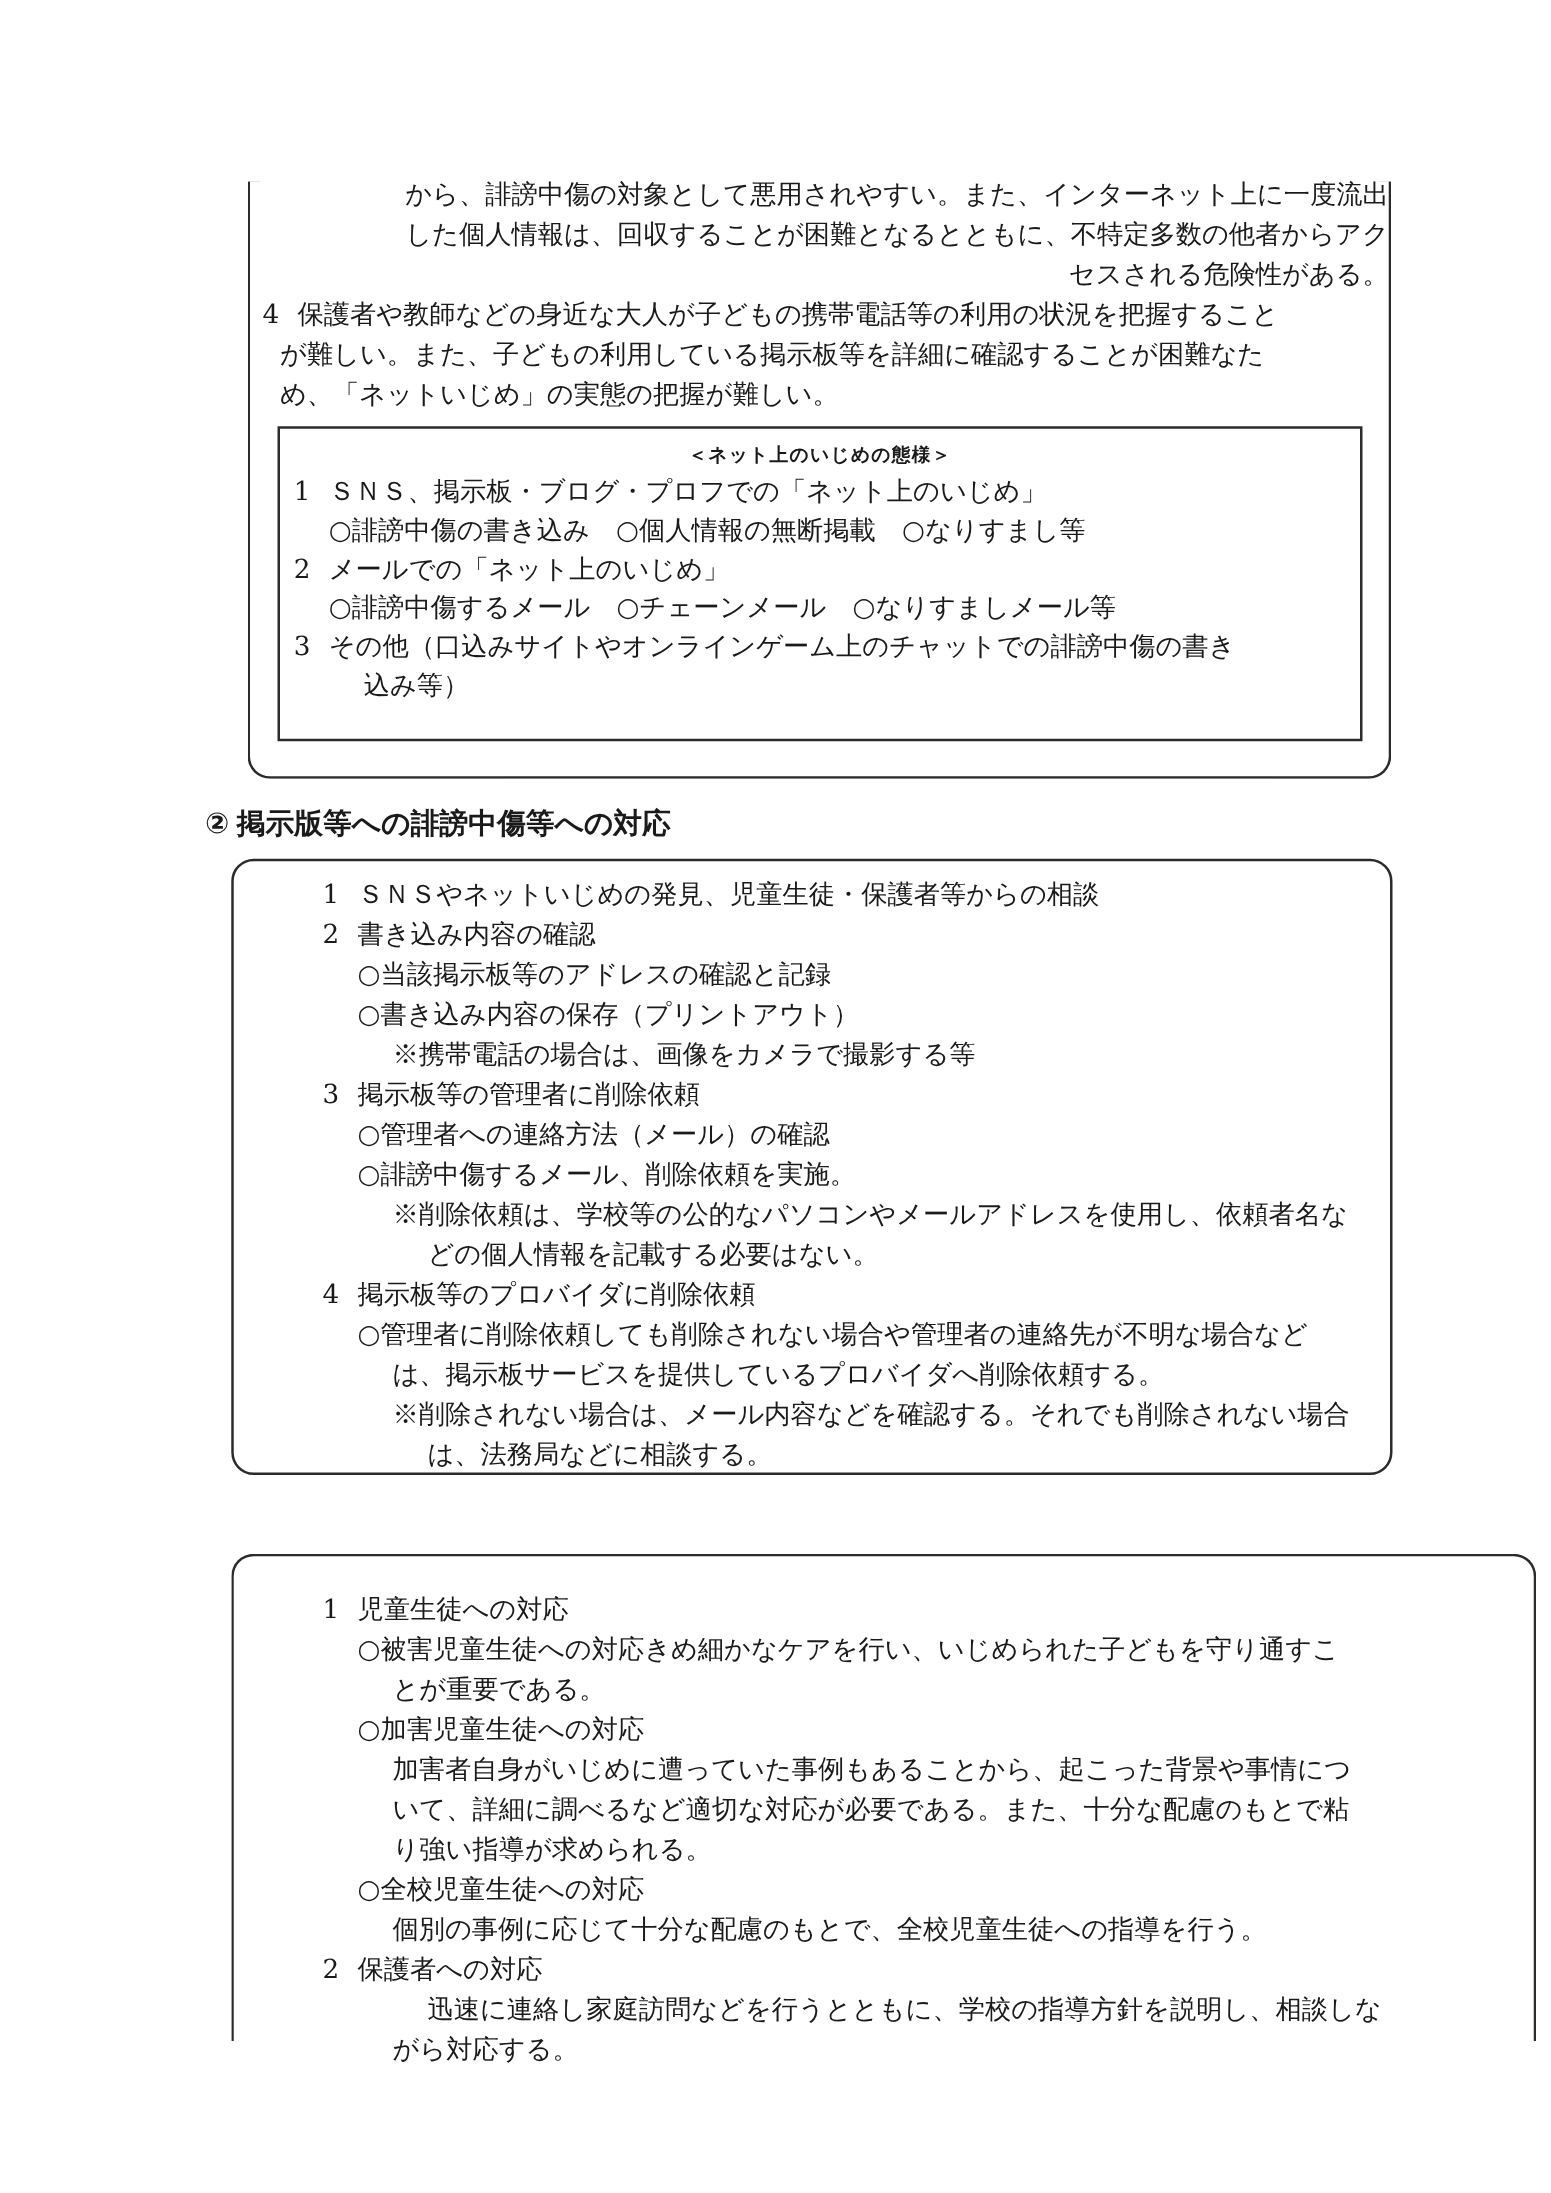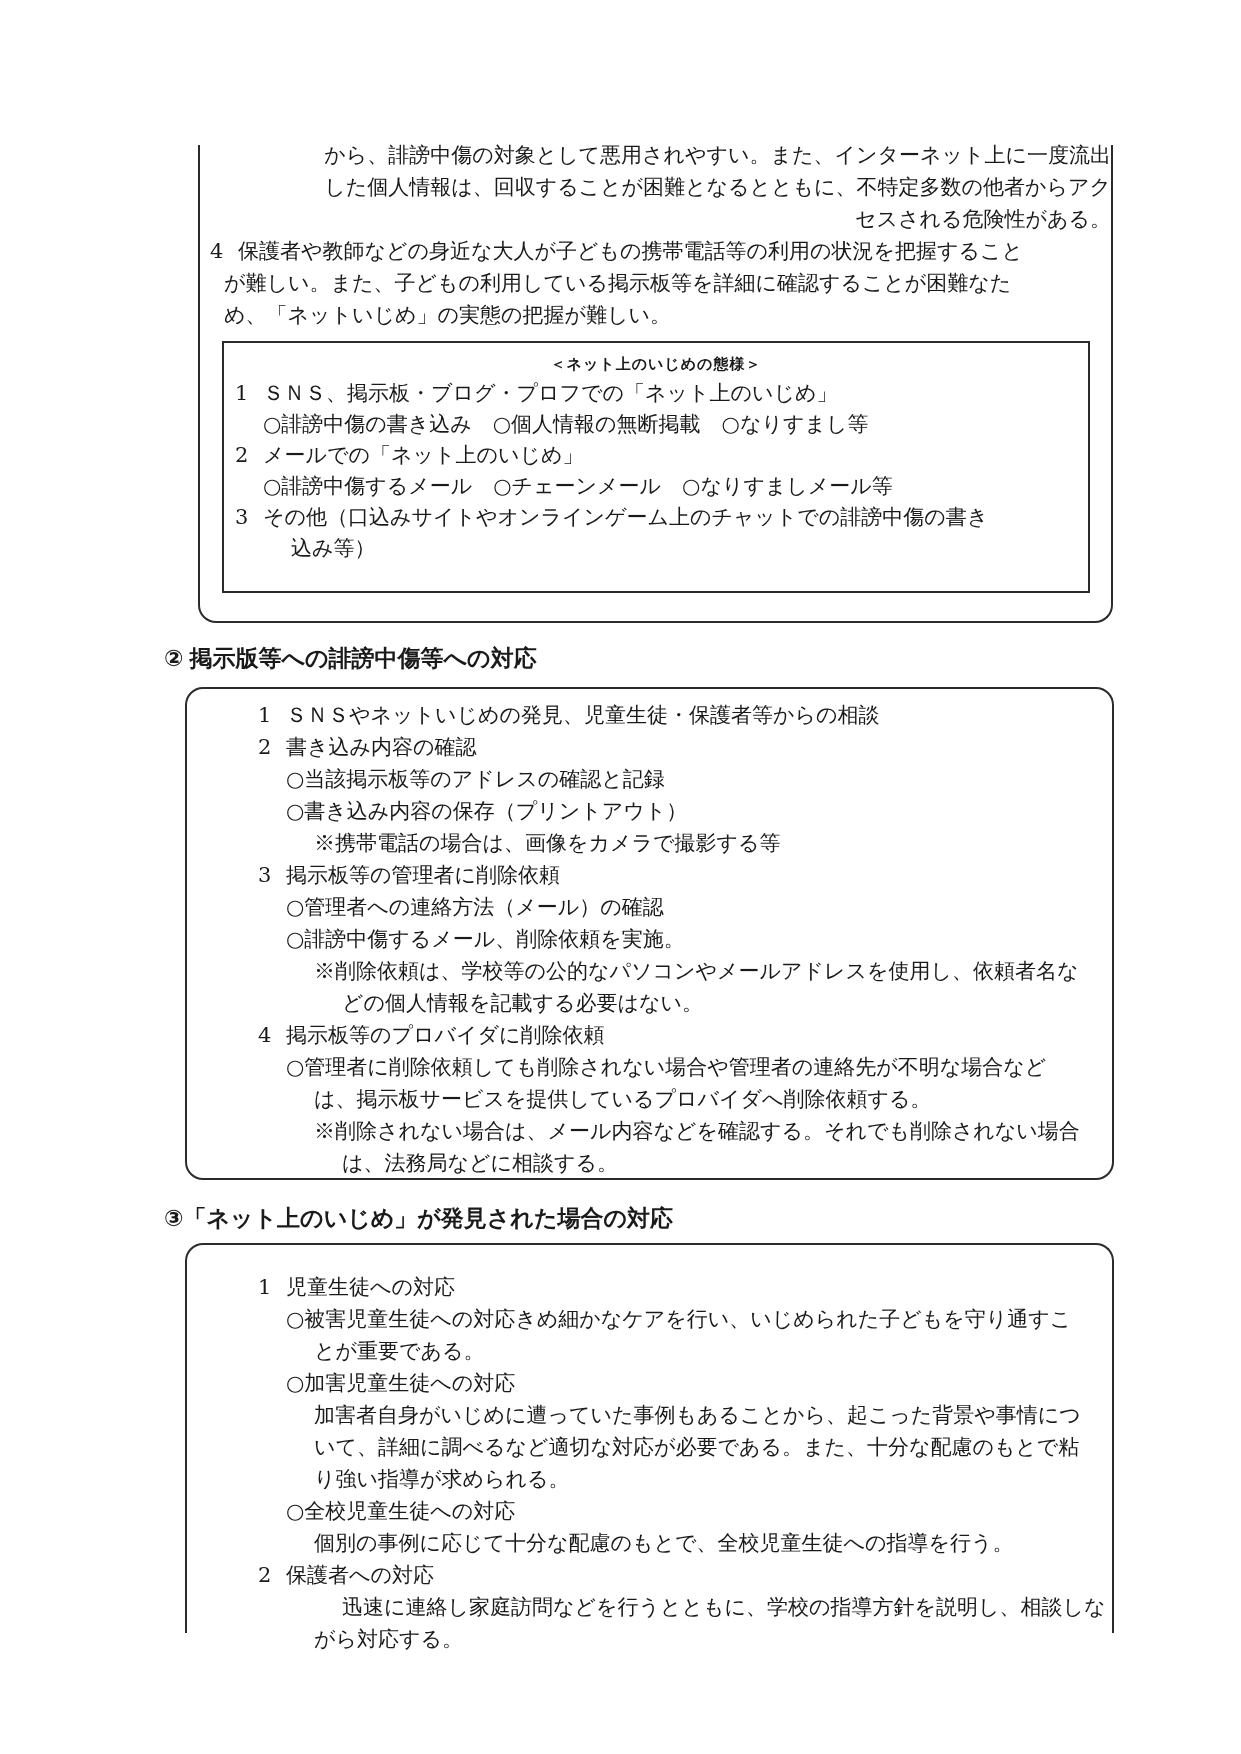--- a/index.html
+++ b/index.html
@@ -38,21 +38,21 @@
     font-size:15px;
     letter-spacing:1px;
   }
   .box2{
     left:185px;top:687px;width:929px;height:493px;
     border:2px solid #2b2b2b;
     border-radius:18px;
   }
   
   .box3{
-    left:185px;top:1243px;width:929px;height:390px;
+    left:185px;top:1243px;width:1044px;height:390px;
     border-top:2px solid #2b2b2b;
     border-left:2px solid #2b2b2b;
     border-right:2px solid #2b2b2b;
     border-radius:18px 18px 0 0;
   }
   .line{
     height:32px;
     line-height:32px;
     font-size:21px;
     white-space:nowrap;
@@ -132,23 +132,20 @@
         <div class="line ind2"><span>※削除依頼は、学校等の公的なパソコンやメールアドレスを使用し、依頼者名な</span></div>
         <div class="line ind3"><span>どの個人情報を記載する必要はない。</span></div>
         <div class="line ind0"><span class="num">4</span><span>掲示板等のプロバイダに削除依頼</span></div>
         <div class="line ind1"><span>○管理者に削除依頼しても削除されない場合や管理者の連絡先が不明な場合など</span></div>
         <div class="line ind2"><span>は、掲示板サービスを提供しているプロバイダへ削除依頼する。</span></div>
         <div class="line ind2"><span>※削除されない場合は、メール内容などを確認する。それでも削除されない場合</span></div>
         <div class="line ind3"><span>は、法務局などに相談する。</span></div>
       </div>
   </div>
 
-  <div class="heading h3">
-    <span class="circ">③</span><span>「ネット上のいじめ」が発見された場合の対応</span>
-  </div>
 
   <div class="box box3">
     <div class="std-lines b3-lines">
         <div class="line ind0"><span class="num">1</span><span>児童生徒への対応</span></div>
         <div class="line ind1"><span>○被害児童生徒への対応きめ細かなケアを行い、いじめられた子どもを守り通すこ</span></div>
         <div class="line ind2"><span>とが重要である。</span></div>
         <div class="line ind1"><span>○加害児童生徒への対応</span></div>
         <div class="line ind2"><span>加害者自身がいじめに遭っていた事例もあることから、起こった背景や事情につ</span></div>
         <div class="line ind2"><span>いて、詳細に調べるなど適切な対応が必要である。また、十分な配慮のもとで粘</span></div>
         <div class="line ind2"><span>り強い指導が求められる。</span></div>

